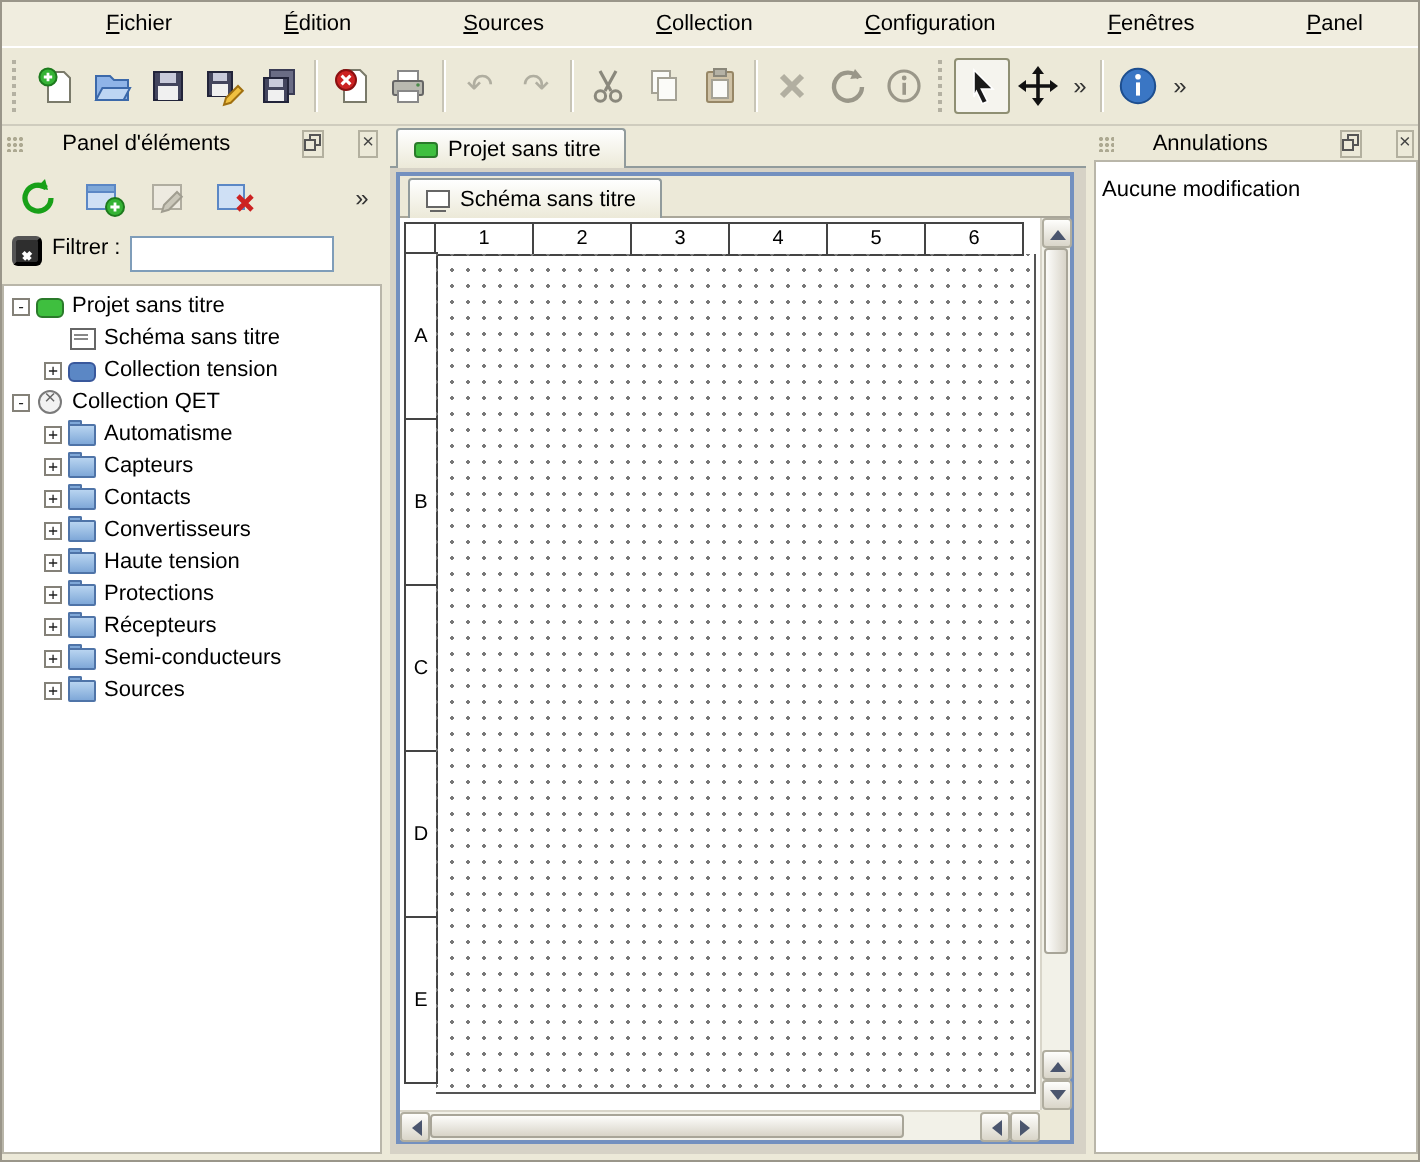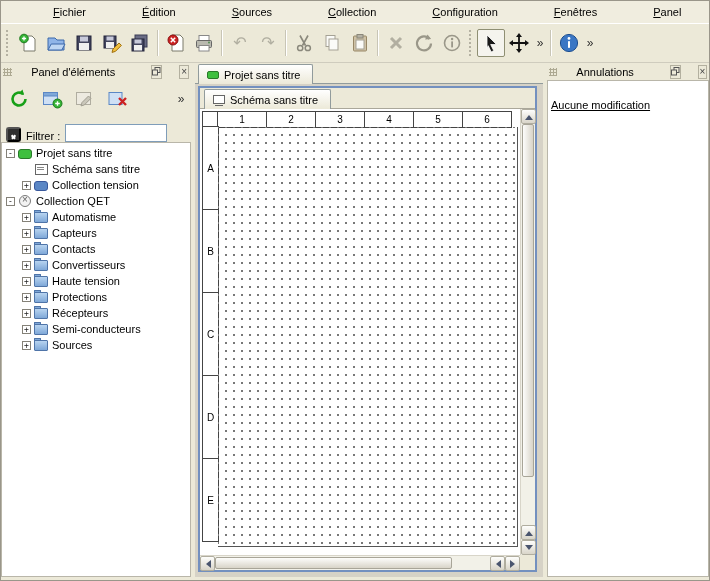--- a/index.html
+++ b/index.html
@@ -38,21 +38,21 @@
   .dots.grow { flex:1; }
   .dock-title { white-space:nowrap; padding:0 2px; }
   .dock-btn { width:14px; height:14px; display:flex; align-items:center; justify-content:center;
               background:#ece9d8; border:1px solid #b3b09f; padding:0; font-size:10px; line-height:1; color:#444; }
 
   
   .panel-toolbar { height:38px; display:flex; align-items:center; padding:2px 3px; gap:3px; }
   .ptb { width:30px; height:30px; display:flex; align-items:center; justify-content:center;
          background:transparent; border:1px solid transparent; padding:0; }
   .pspacer { flex:1; }
-  .filter-row { height:24px; display:flex; align-items:flex-end; padding:0 5px; gap:5px; }
+  .filter-row { height:24px; display:flex; align-items:flex-start; padding:0 5px; gap:5px; }
   .filter-icon { width:15px; height:15px; background:#2e2e2e; border-radius:3px; position:relative; flex:0 0 auto; }
   .filter-icon::before,.filter-icon::after { content:""; position:absolute; left:3px; right:3px; top:7px; height:1.6px; background:#fff; }
   .filter-icon::before { transform:rotate(45deg); } .filter-icon::after { transform:rotate(-45deg); }
   .filter-input { width:102px; height:18px; border:1px solid #7f9db9; background:#fff; font:inherit; padding:1px 3px; }
 
   .tree { flex:1; background:#fff; border:1px solid #b9b6a9; overflow:hidden; padding-top:2px; }
   .tree-row { height:16px; display:flex; align-items:center; padding-left:4px; white-space:nowrap; }
   .ind { display:inline-block; width:16px; flex:0 0 auto; }
   .nox { display:inline-block; width:12px; flex:0 0 auto; }
   .expander { width:9px; height:9px; flex:0 0 auto; border:1px solid #848178; background:#fff;
@@ -116,21 +116,21 @@
   .hthumb { position:absolute; top:1px; bottom:1px; left:0; width:86%;
             background:linear-gradient(#fdfdfb,#d8d4c8); border:1px solid #a8a598; border-radius:2px; }
   .tri-up { width:0; height:0; border:4px solid transparent; border-bottom:5px solid #4a556e; margin-top:-3px; }
   .tri-down { width:0; height:0; border:4px solid transparent; border-top:5px solid #4a556e; margin-bottom:-3px; }
   .tri-left { width:0; height:0; border:4px solid transparent; border-right:5px solid #4a556e; margin-left:-3px; }
   .tri-right { width:0; height:0; border:4px solid transparent; border-left:5px solid #4a556e; margin-right:-3px; }
   .sb-corner { background:#ece9d8; }
 
   
   .undo-list { flex:1; background:#fff; border:1px solid #b9b6a9; }
-  .undo-row { padding:18px 3px;text-decoration:underline; }
+  .undo-row { padding:8px 3px; }
 </style>
 </head>
 <body>
 
 <div class="window">
 
   <div class="menubar">
     <div class="menu-item"><span>Fichier</span></div>
     <div class="menu-item"><span>Édition</span></div>
     <div class="menu-item"><span>Sources</span></div>

